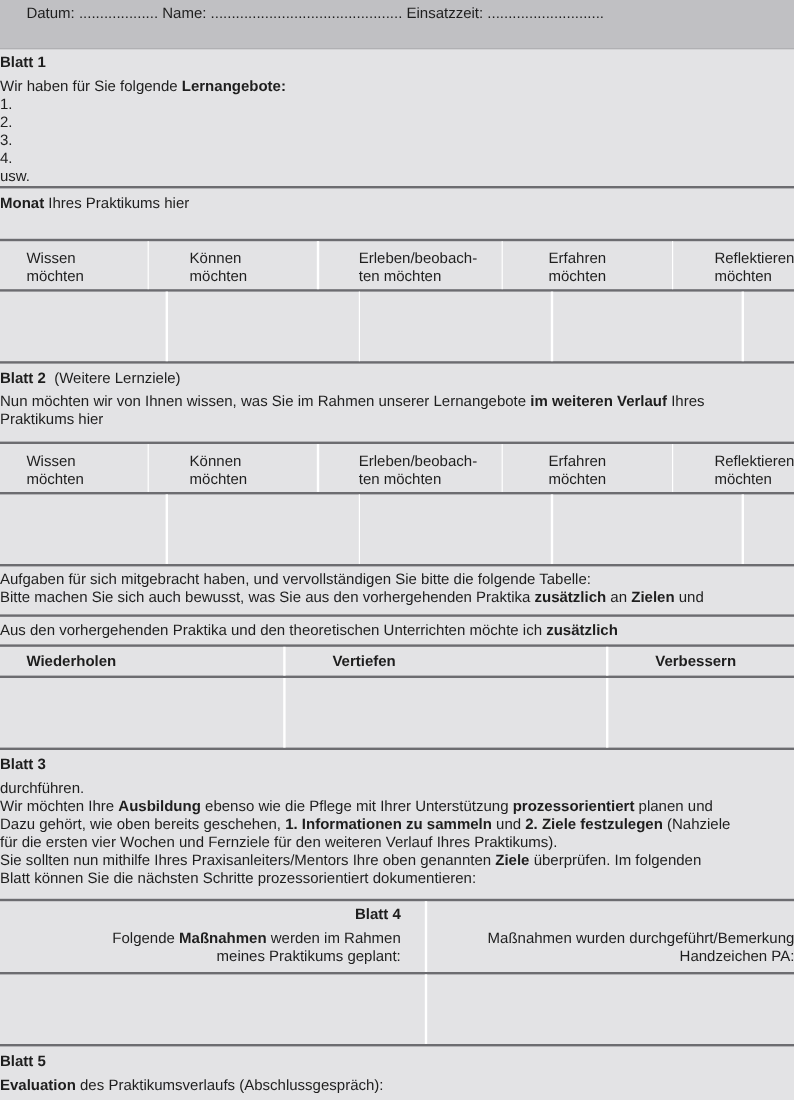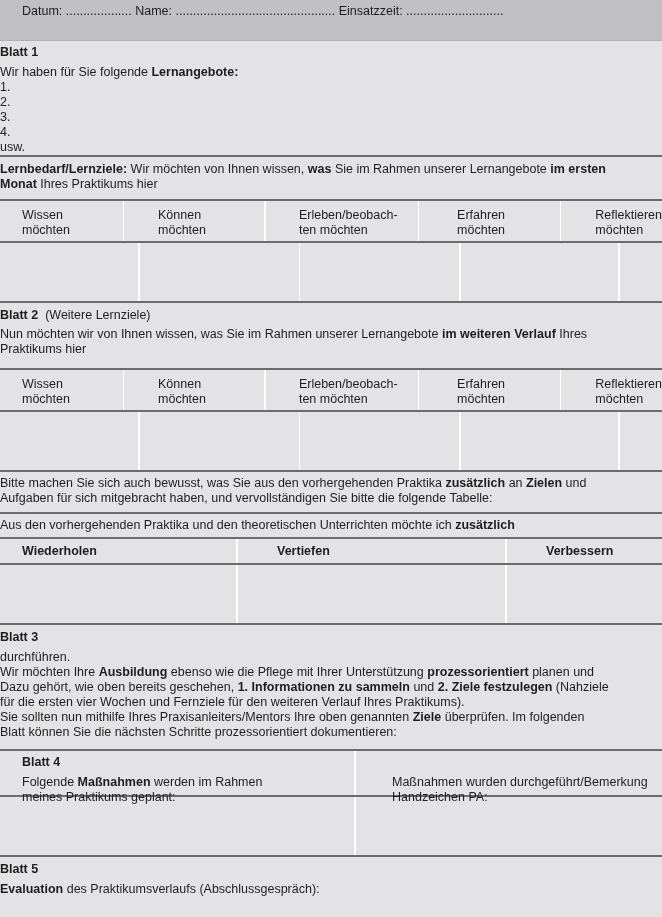--- a/index.html
+++ b/index.html
@@ -39,21 +39,20 @@
   <div><span>Wir haben für Sie folgende </span><b>Lernangebote:</b></div>
   <div>1.</div>
   <div>2.</div>
   <div>3.</div>
   <div>4.</div>
   <div>usw.</div>
 </div>
 <div class="hline"></div>
 
 <div class="sec" style="padding-top:5px;height:42px;">
-  <div><b>Lernbedarf/Lernziele:</b><span> Wir möchten von Ihnen wissen, </span><b>was</b><span> Sie im Rahmen unserer Lernangebote </span><b>im ersten</b></div>
   <div><b>Monat</b><span> Ihres Praktikums hier</span></div>
 </div>
 <div class="hline"></div>
 
 <div class="row" style="height:40px;">
   <div class="cell" style="width:131px;padding-top:7px;">Wissen möchten</div>
   <div class="vsep"></div>
   <div class="cell" style="width:131px;padding-top:7px;padding-left:14px;">Können möchten</div>
   <div class="vsep"></div>
   <div class="cell" style="width:131px;padding-top:7px;padding-left:13px;white-space:pre-line;">Erleben/beobach-
@@ -106,22 +105,22 @@
   <div class="vsep"></div>
   <div class="cell" style="width:131px;"></div>
   <div class="vsep"></div>
   <div class="cell" style="width:130px;"></div>
   <div class="vsep"></div>
   <div class="cell" style="flex:1;"></div>
 </div>
 <div class="hline"></div>
 
 <div class="sec" style="padding-top:4px;height:40px;">
+  <div>Aufgaben für sich mitgebracht haben, und vervollständigen Sie bitte die folgende Tabelle:</div>
   <div><span>Bitte machen Sie sich auch bewusst, was Sie aus den vorhergehenden Praktika </span><b>zusätzlich</b><span> an </span><b>Zielen</b><span> und</span></div>
-  <div>Aufgaben für sich mitgebracht haben, und vervollständigen Sie bitte die folgende Tabelle:</div>
 </div>
 <div class="hline"></div>
 
 <div class="sec" style="padding-top:4px;height:23px;">
   <div><span>Aus den vorhergehenden Praktika und den theoretischen Unterrichten möchte ich </span><b>zusätzlich</b></div>
 </div>
 <div class="hline"></div>
 
 <div class="row" style="height:24px;">
   <div class="cell bold" style="width:216px;padding-top:5px;">Wiederholen</div>
@@ -144,21 +143,21 @@
   <div class="title">Blatt 3</div>
   <div>durchführen.</div>
   <div><span>Wir möchten Ihre </span><b>Ausbildung</b><span> ebenso wie die Pflege mit Ihrer Unterstützung </span><b>prozessorientiert</b><span> planen und</span></div>
   <div><span>Dazu gehört, wie oben bereits geschehen, </span><b>1. Informationen zu sammeln</b><span> und </span><b>2. Ziele festzulegen</b><span> (Nahziele</span></div>
   <div>für die ersten vier Wochen und Fernziele für den weiteren Verlauf Ihres Praktikums).</div>
   <div><span>Sie sollten nun mithilfe Ihres Praxisanleiters/Mentors Ihre oben genannten </span><b>Ziele</b><span> überprüfen. Im folgenden</span></div>
   <div>Blatt können Sie die nächsten Schritte prozessorientiert dokumentieren:</div>
 </div>
 <div class="hline"></div>
 
-<div class="row" style="height:44px;">
+<div class="row" style="height:59px;text-align:right;">
   <div class="cell" style="width:334px;padding-top:4px;">
     <div class="title">Blatt 4</div>
     <div><span>Folgende </span><b>Maßnahmen</b><span> werden im Rahmen</span></div>
     <div>meines Praktikums geplant:</div>
   </div>
   <div class="vsep"></div>
   <div class="cell" style="flex:1;padding-top:24px;padding-left:16px;">
     <div>Maßnahmen wurden durchgeführt/Bemerkung</div>
     <div>Handzeichen PA:</div>
   </div>

